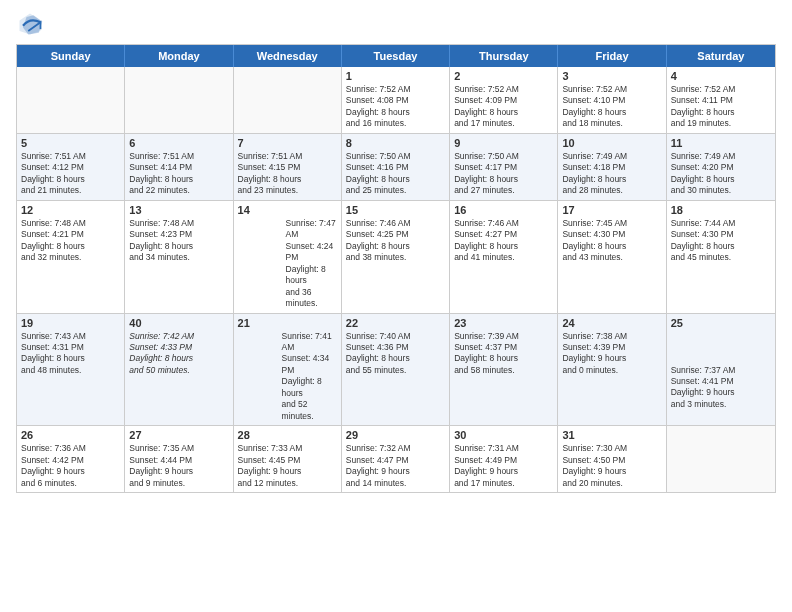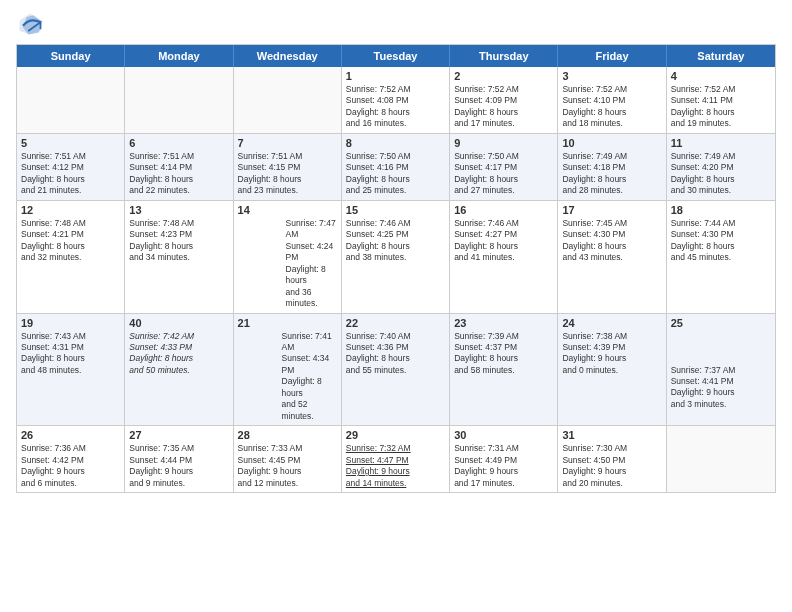--- a/index.html
+++ b/index.html
@@ -347,21 +347,21 @@
           </div>
           <div class="cal-cell">
             <div class="day-number">28</div>
             <div class="cell-text" style="white-space: pre-line;">Sunrise: 7:33 AM
 Sunset: 4:45 PM
 Daylight: 9 hours
 and 12 minutes.</div>
           </div>
           <div class="cal-cell">
             <div class="day-number">29</div>
-            <div class="cell-text" style="white-space: pre-line; text-decoration: underline;">Sunrise: 7:32 AM
+            <div class="cell-text" style="white-space: pre-line;">Sunrise: 7:32 AM
 Sunset: 4:47 PM
 Daylight: 9 hours
 and 14 minutes.</div>
           </div>
           <div class="cal-cell">
             <div class="day-number">30</div>
             <div class="cell-text" style="white-space: pre-line;">Sunrise: 7:31 AM
 Sunset: 4:49 PM
 Daylight: 9 hours
 and 17 minutes.</div>

